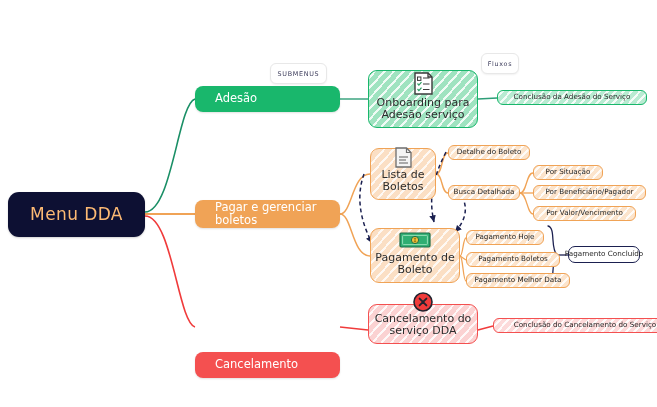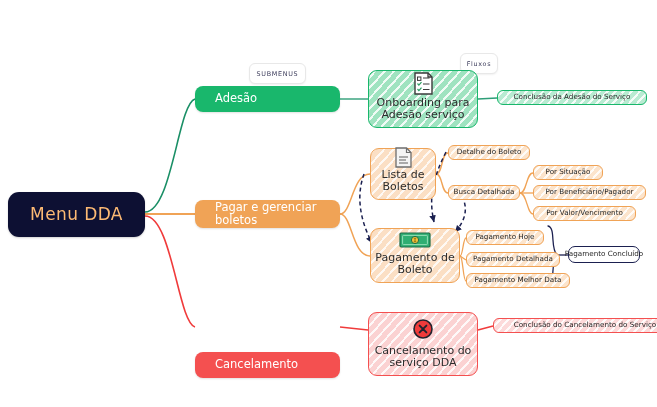--- a/index.html
+++ b/index.html
@@ -122,22 +122,22 @@
     left: 370px; top: 228px;
     width: 90px; height: 55px;
     border: 1.6px solid #f0a356;
     background:
       repeating-linear-gradient(-48deg,
         rgba(255,255,255,0.8) 0px, rgba(255,255,255,0.8) 2px,
         rgba(240,163,86,0.0) 2px, rgba(240,163,86,0.0) 7px),
       #fbdfc4;
   }
   .card-cancelcard {
-    left: 368px; top: 312px;
-    width: 110px; height: 64px;
+    left: 368px; top: 304px;
+    width: 110px; height: 40px;
     border: 1.6px solid #f45050;
     background:
       repeating-linear-gradient(-48deg,
         rgba(255,255,255,0.85) 0px, rgba(255,255,255,0.85) 2px,
         rgba(244,80,80,0.0) 2px, rgba(244,80,80,0.0) 7px),
       #fbd2d2;
   }
 
   
   .pill {
@@ -199,20 +199,21 @@
     background: #ffffff;
     border: 1px solid #e8e8e8;
     border-radius: 6px;
     font-size: 6.4px;
     letter-spacing: 0.7px;
     color: #3d3d5c;
     display: flex;
     align-items: center;
     justify-content: center;
     box-shadow: 0 1px 2px rgba(0,0,0,0.06);
+    margin-left: 21px;
   }
   .chip-submenus { left: 249px; top: 63px; width: 55px; height: 19px; }
   .chip-fluxos   { left: 460px; top: 53px; width: 36px; height: 19px; }
 
   .icon-svg { display: block; }
 </style>
 </head>
 <body>
 
 <div id="canvas">
@@ -310,21 +311,21 @@
     </span>
     <span class="card-label">Pagamento de Boleto</span>
   </div>
 
   <div class="node pill pill-orange p-detalhe">Detalhe do Boleto</div>
   <div class="node pill pill-orange p-busca">Busca Detalhada</div>
   <div class="node pill pill-orange p-situacao">Por Situação</div>
   <div class="node pill pill-orange p-beneficiario">Por Beneficiário/Pagador</div>
   <div class="node pill pill-orange p-valor">Por Valor/Vencimento</div>
   <div class="node pill pill-orange p-pag-hoje">Pagamento Hoje</div>
-  <div class="node pill pill-orange p-pag-agendado">Pagamento Detalhada</div>
+  <div class="node pill pill-orange p-pag-agendado">Pagamento Boletos</div>
   <div class="node pill pill-orange p-pag-melhor">Pagamento Melhor Data</div>
   <div class="node pill pill-navy p-pag-concluido">Pagamento Concluído</div>
 
   <div class="node branch branch-cancel">Cancelamento</div>
 
   <div class="node card card-cancelcard">
     <span class="icon-wrap">
       <svg class="icon-svg" width="22" height="22" viewBox="0 0 22 22">
         <circle cx="11" cy="11" r="9" fill="#f03b3b" stroke="#22232e" stroke-width="1.6"></circle>
         <path d="M7.6,7.6 L14.4,14.4 M14.4,7.6 L7.6,14.4" stroke="#22232e" stroke-width="1.9" stroke-linecap="round"></path>

